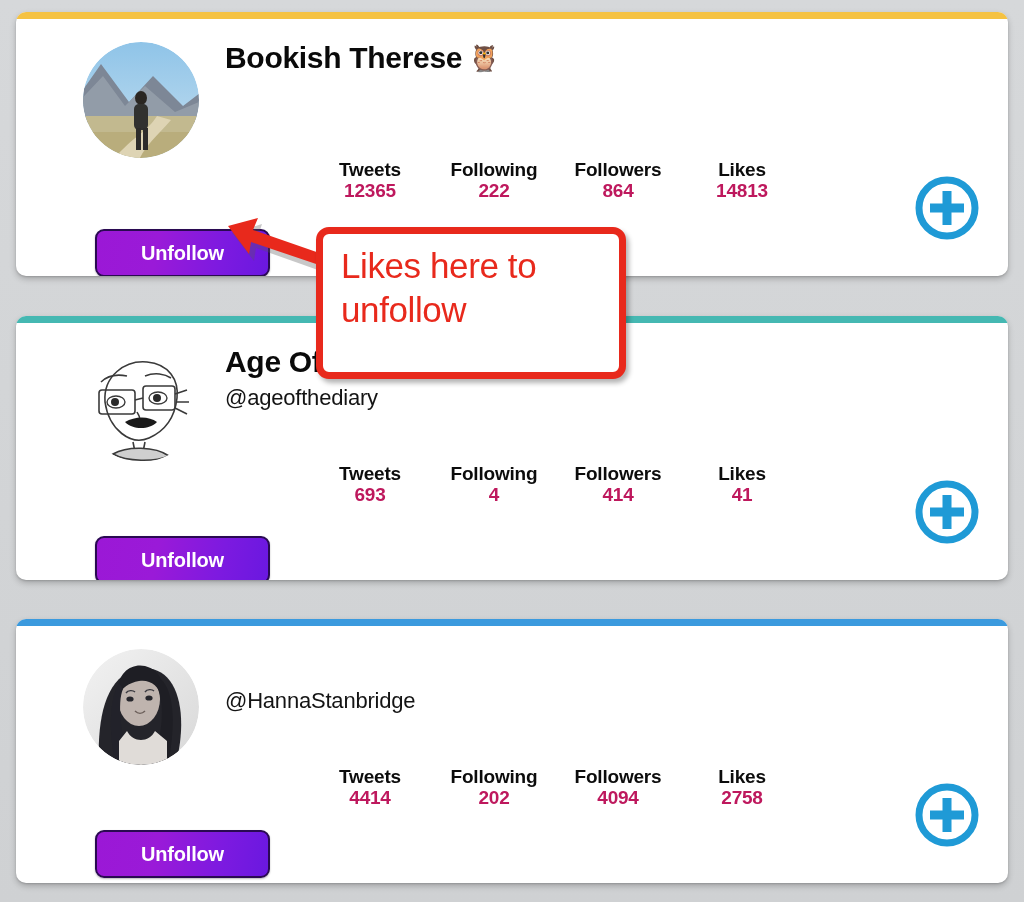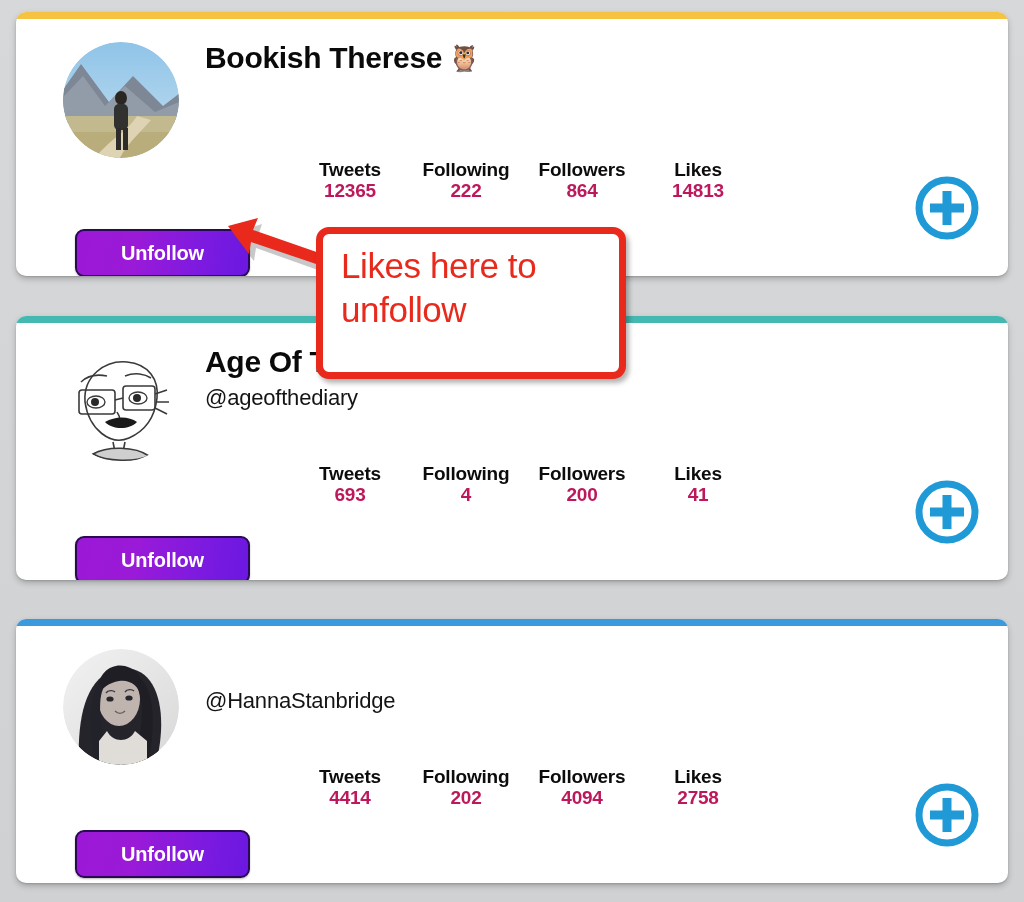--- a/index.html
+++ b/index.html
@@ -35,20 +35,21 @@
   }
   .card-accent {
     height: 7px;
     width: 100%;
     border-radius: 10px 10px 0 0;
   }
   .card-body {
     position: relative;
     height: 100%;
     padding: 1px;
+    margin-left: 20px;
   }
 
   
   .avatar {
     position: absolute;
     left: 47px;
     top: 23px;
     width: 116px;
     height: 116px;
     border-radius: 50%;
@@ -85,21 +86,21 @@
     color: #141414;
     letter-spacing: -0.2px;
   }
 
   
   .stats {
     position: absolute;
     left: 276px;
     top: 140px;
     display: flex;
-    gap: 0px;
+    gap: 8px;
   }
   .stat {
     width: 116px;
     text-align: center;
   }
   .stat-label {
     font-size: 19px;
     font-weight: bold;
     color: #0c0c0c;
     line-height: 1.12;
@@ -283,21 +284,21 @@
         <div class="stat">
           <div class="stat-label">Tweets</div>
           <div class="stat-value">693</div>
         </div>
         <div class="stat">
           <div class="stat-label">Following</div>
           <div class="stat-value">4</div>
         </div>
         <div class="stat">
           <div class="stat-label">Followers</div>
-          <div class="stat-value">200</div>
+          <div class="stat-value">414</div>
         </div>
         <div class="stat">
           <div class="stat-label">Likes</div>
           <div class="stat-value">41</div>
         </div>
       </div>
 
       <button class="unfollow-btn" style="top:213px;">Unfollow</button>
 
       <div class="plus-icon" style="top:155px;">

